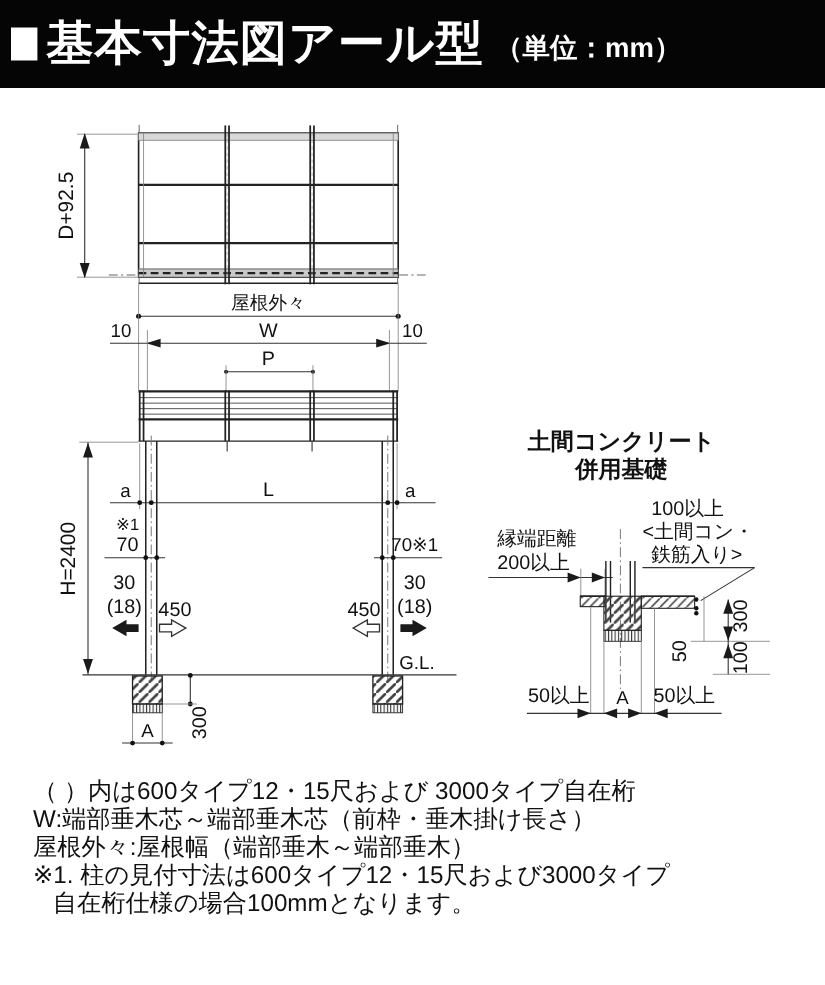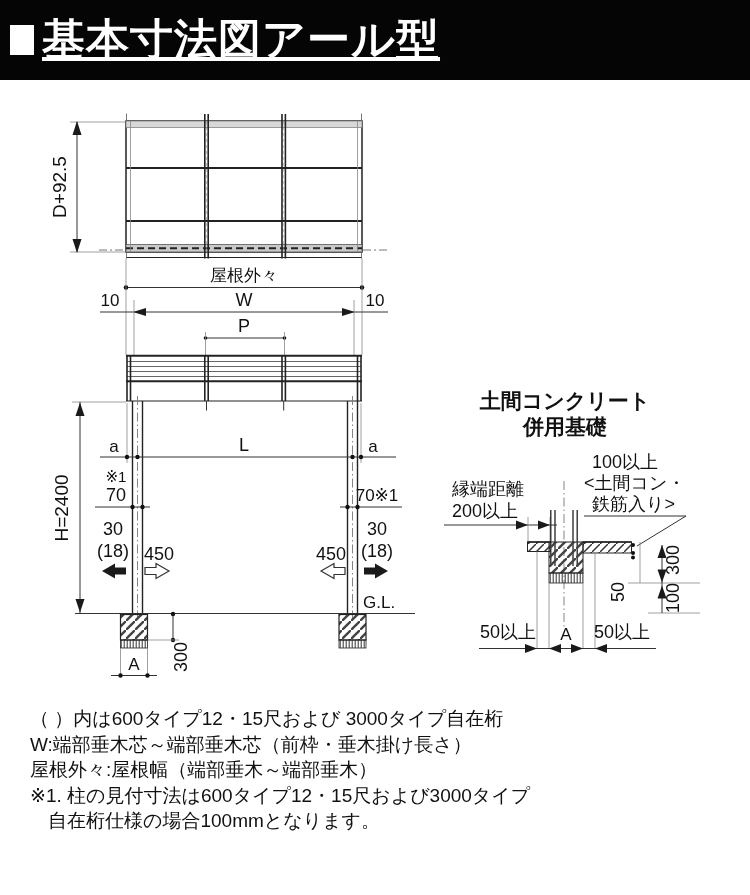--- a/index.html
+++ b/index.html
@@ -2,47 +2,48 @@
 <html><head>
 <meta charset="utf-8">
 <style>
   html,body{margin:0;padding:0;background:#fff;}
   .stage{position:relative;width:750px;height:895px;background:#fff;overflow:hidden;
          font-family:"Liberation Sans","DejaVu Sans",sans-serif;color:#111;}
   
   .header{position:absolute;top:0;left:0;width:750px;height:80px;background:#050505;
           display:flex;align-items:center;}
   .title-square{width:24px;height:30px;background:#fff;margin:0 8px 0 10px;flex:0 0 auto;}
-  .page-title{color:#fff;font-size:43px;font-weight:bold;letter-spacing:1px;white-space:nowrap;text-decoration:underline;}
+  .page-title{color:#fff;font-size:43px;font-weight:bold;letter-spacing:1px;white-space:nowrap;}
   .unit-label{color:#fff;font-size:25px;font-weight:bold;margin-left:10px;margin-top:6px;white-space:nowrap;}
   
   svg.drawing{position:absolute;top:0;left:0;}
   svg text{fill:#111;font-family:"Liberation Sans","DejaVu Sans",sans-serif;}
   .t15{font-size:15px}.t17{font-size:17px}.t18{font-size:18px}.t19{font-size:19px}
   .t21{font-size:21px;font-weight:bold}
   .ln{stroke:#222;fill:none}
   .b2{stroke-width:2.1}.b15{stroke-width:1.5}.b12{stroke-width:1.2}
   .dim{stroke:#333;stroke-width:1;fill:none}
   .thin{stroke:#888;stroke-width:.8;fill:none}
   .thin2{stroke:#666;stroke-width:.9;fill:none}
   .arr{fill:#1a1a1a;stroke:none}
   .dot{fill:#111;stroke:none}
   .dashdot{stroke:#777;stroke-width:.9;fill:none;stroke-dasharray:9 3 1.5 3}
   
-  .notes{position:absolute;top:706px;left:30px;width:700px;font-size:19px;line-height:25.5px;color:#111;}
+  .notes{position:absolute;top:706px;left:30px;width:700px;font-size:22px;line-height:25.5px;color:#111;}
   .note.indent{padding-left:18px;}
 </style>
 </head>
 <body>
 
 <div class="stage">
 
   <div class="header">
     <div class="title-square"></div>
     <div class="page-title">基本寸法図アール型</div>
+    <div class="unit-label">（単位：mm）</div>
   </div>
 
   <svg class="drawing" width="750" height="895" viewBox="0 0 750 895">
     <defs>
       <pattern id="hatchDiag" width="9" height="9" patternUnits="userSpaceOnUse">
         <path d="M0,9 L9,0" stroke="#444" stroke-width="2.4"></path>
       </pattern>
       <pattern id="hatchSlab" width="8" height="8" patternUnits="userSpaceOnUse">
         <path d="M0,8 L8,0" stroke="#333" stroke-width="1.4"></path>
       </pattern>

